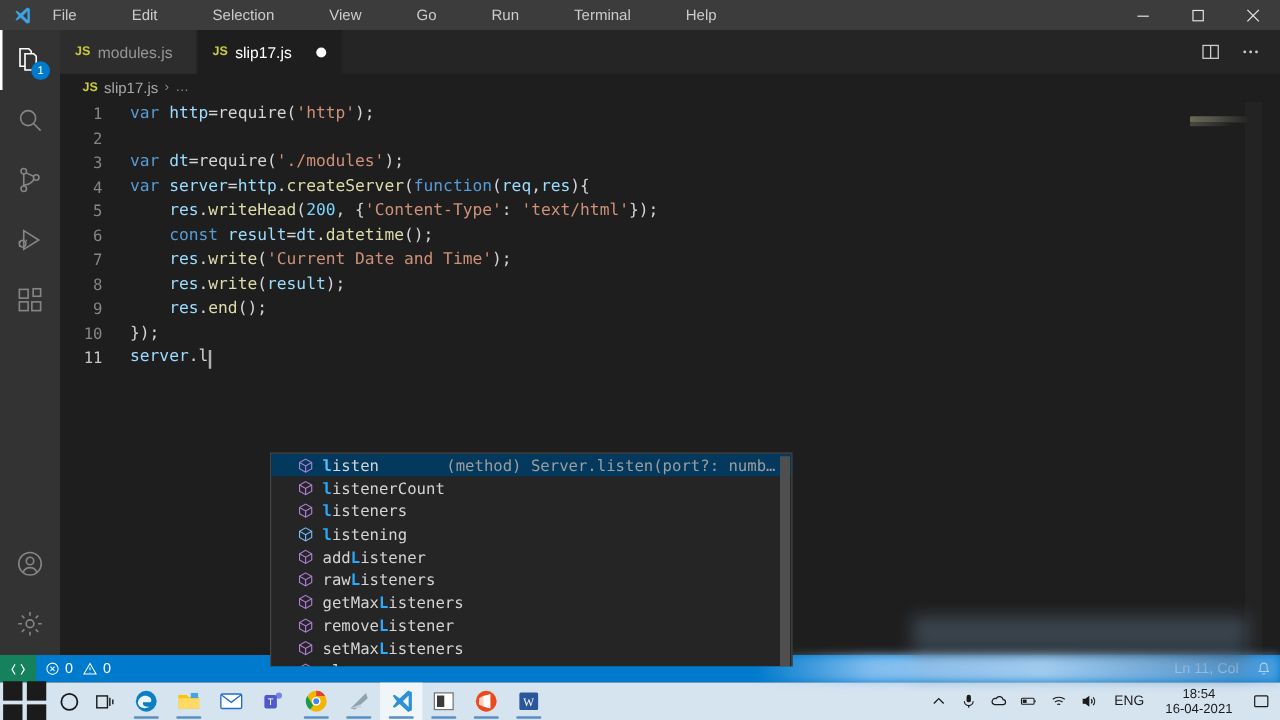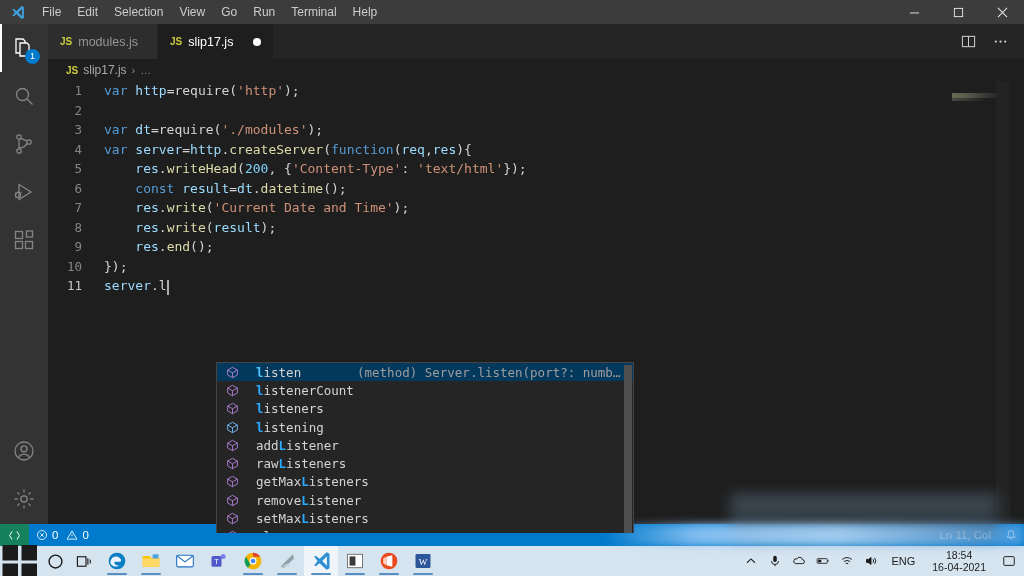--- a/index.html
+++ b/index.html
@@ -13,21 +13,21 @@
   #app { position: relative; width: 1024px; height: 576px; }
 
   
   .titlebar {
     position: absolute; top: 0; left: 0; width: 1024px; height: 24px;
     background: #3c3c3c; display: flex; align-items: center;
     font-size: 11.5px; color: #cccccc;
   }
   .vscode-logo { width: 34px; height: 24px; display: flex; align-items: center; justify-content: center; }
   .vscode-logo svg { width: 15px; height: 15px; }
-  .menubar { display: flex; align-items: flex-end; height: 24px; }
+  .menubar { display: flex; align-items: flex-end; height: 24px; gap: 28px; }
   .menu-item {
     padding: 0 8px; height: 24px; line-height: 24px; font-size: 12px;
     color: #cccccc; cursor: default; white-space: nowrap;
   }
   .title-center {
     position: absolute; left: 0; right: 0; text-align: center;
     font-size: 12px; color: #cccccc; pointer-events: none;
   }
   .title-dot { display: inline-block; width: 5px; height: 5px; border-radius: 50%;
     background: #cccccc; vertical-align: middle; margin-right: 5px; margin-bottom: 2px; }
@@ -111,21 +111,21 @@
   .overview-ruler { position: absolute; top: 0; right: 0; width: 14px; height: 452px; background: #1e1e1e; }
 
   
   .suggest {
     position: absolute; left: 168px; top: 281px; width: 418px; height: 222px;
     background: #252526; border: 1px solid #454545; z-index: 30;
     font-family: "DejaVu Sans Mono", "Liberation Mono", monospace; font-size: 12.5px;
     overflow: hidden;
   }
   .sg-row {
-    height: 18.3px; display: flex; align-items: center; gap: 17px; padding-left: 8px;
+    height: 18.3px; display: flex; align-items: center; gap: 7px; padding-left: 20px;
     color: #d4d4d4; white-space: nowrap; position: relative;
   }
   .sg-row.sel { background: #04395e; }
   .sg-icon { width: 14px; height: 14px; display: inline-flex; align-items: center; justify-content: center; flex: 0 0 14px; }
   .sg-icon svg { width: 13px; height: 13px; }
   .ic-method { color: #b180d7; }
   .ic-prop { color: #75beff; }
   .sg-label .hl { color: #2aaaff; font-weight: bold; }
   .sg-row.sel .sg-label .hl { color: #4fc1ff; }
   .sg-detail {

